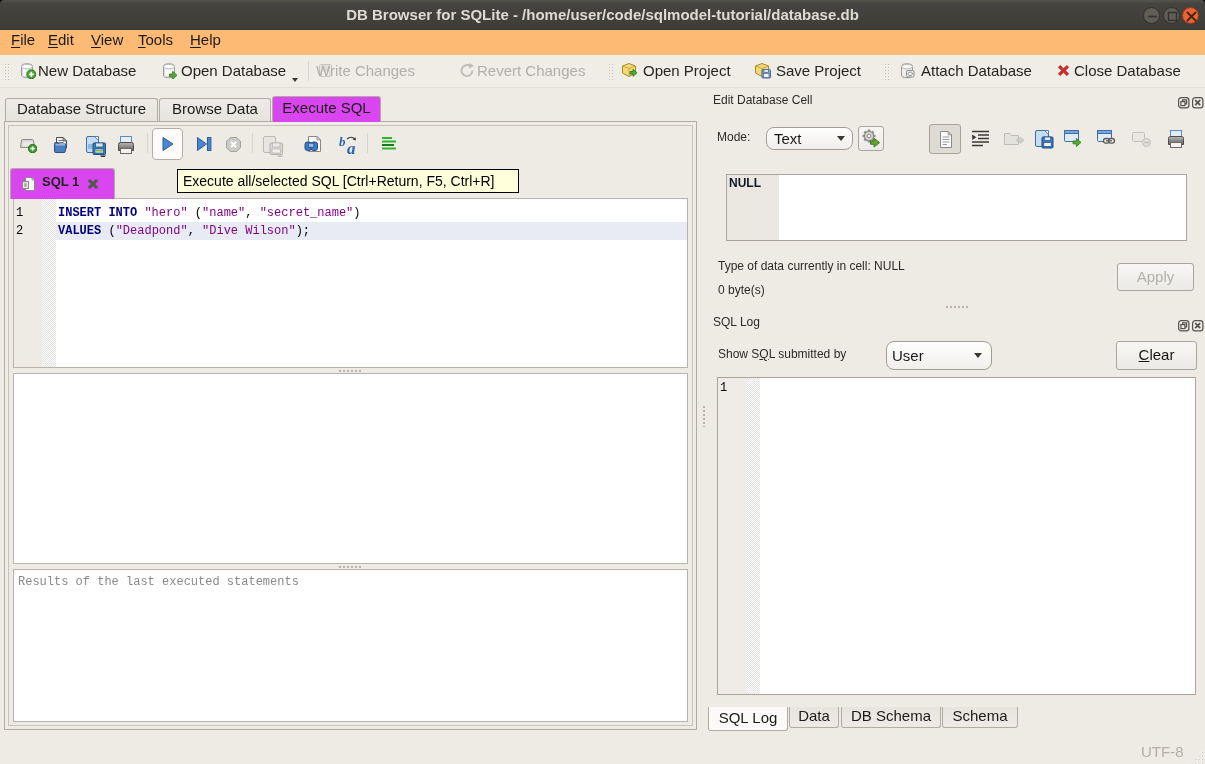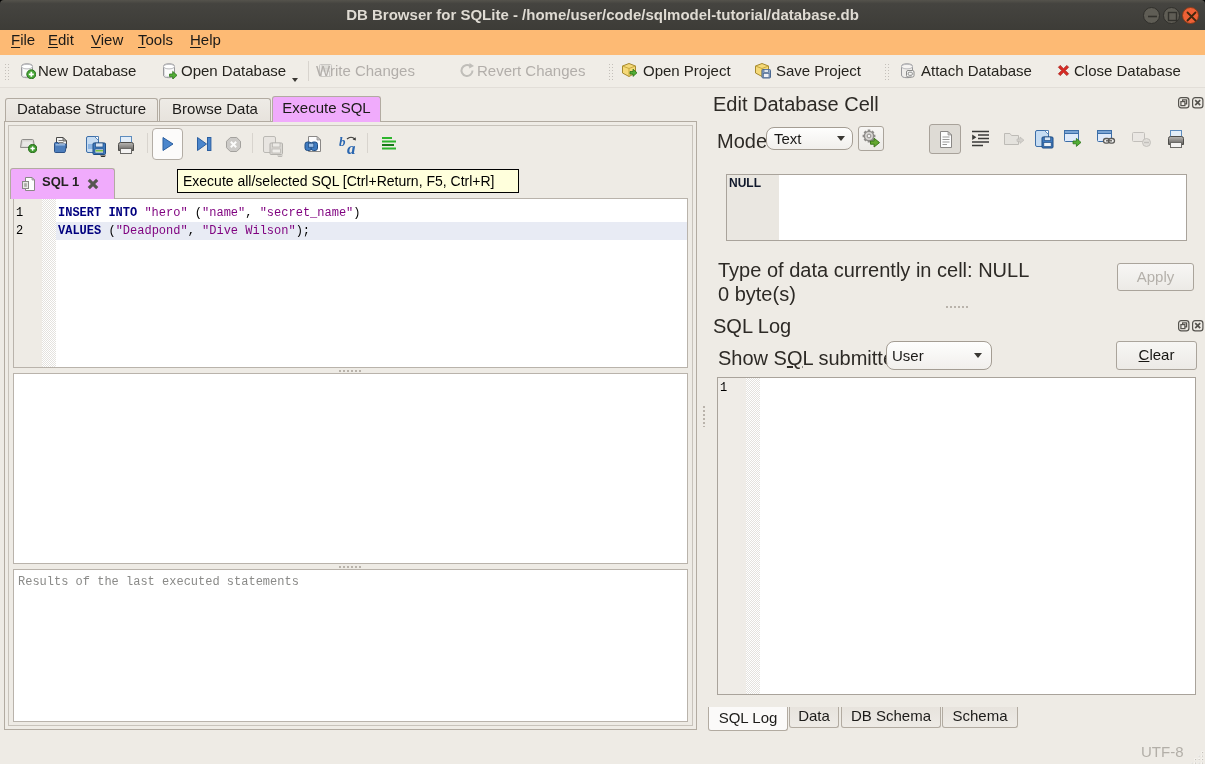--- a/index.html
+++ b/index.html
@@ -29,21 +29,21 @@
 .tblabel { position:absolute; top:7px; font-size:15px; color:#26241f; }
 .tblabel.dis { color:#b2aeaa; }
 .tbsep { position:absolute; top:6px; width:1px; height:20px; background:#d8d4ce; }
 .tbgrip { position:absolute; top:8px; width:5px; height:17px;
   background-image:radial-gradient(#c4c0ba 34%, transparent 36%); background-size:3px 3px; }
 
 
 .tab { position:absolute; font-size:15px; color:#1c1b19; text-align:center;
   background:linear-gradient(#eeebe6,#e7e3dd); border:1px solid #b2aba1; border-bottom:none;
   border-radius:3px 3px 0 0; }
-.tab.active { background:#f0abfc; }
+.tab.active { background:#d946ef; }
 
 
 .frame { position:absolute; border:1px solid #b9b3ab; }
 .pane  { position:absolute; border:1px solid #b9b3ab; background:#fff; }
 
 
 #sqltoolbar { position:absolute; }
 .icon { position:absolute; }
 
 
@@ -58,21 +58,21 @@
 .edline { position:absolute; white-space:pre; line-height:18px; }
 .kw { color:#00007f; font-weight:bold; }
 .str { color:#7f007f; }
 
 
 #tooltip { position:absolute; left:177px; top:169px; width:342px; height:24px;
   background:#ffffdc; border:1px solid #000; font-size:14px; color:#000;
   line-height:22px; padding-left:5px; z-index:50; white-space:nowrap; }
 
 
-.docktitle { position:absolute; font-size:20px; color:#2d2a26; }
+.docktitle { position:absolute; font-size:12px; color:#2d2a26; }
 .dockbtns { position:absolute; }
 .combo { position:absolute; background:linear-gradient(#fefefd,#f1efec); border:1px solid #a49d93;
   border-radius:8px; font-size:15px; color:#1b1a18; }
 .btn { position:absolute; background:linear-gradient(#f7f6f4,#eceae6); border:1px solid #aaa49b;
   border-radius:3px; font-size:15px; text-align:center; }
 .caret { position:absolute; width:0; height:0; border-left:3.5px solid transparent;
   border-right:3.5px solid transparent; border-top:4.5px solid #3a3833; }
 
 
 .btab { position:absolute; font-size:15px; color:#1c1b19; text-align:center;

